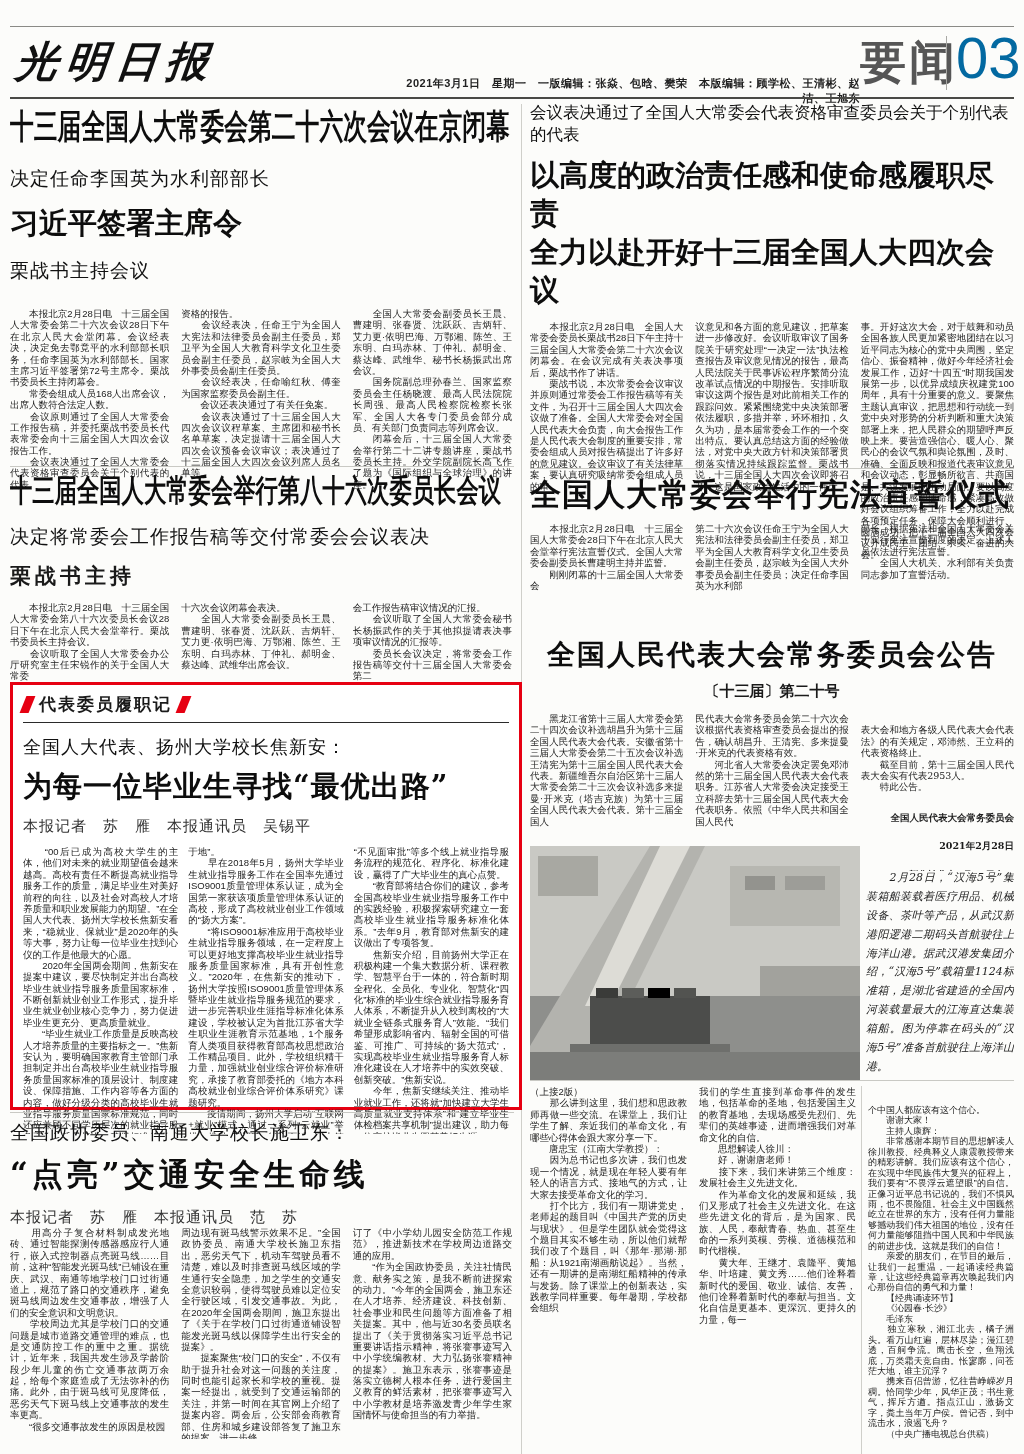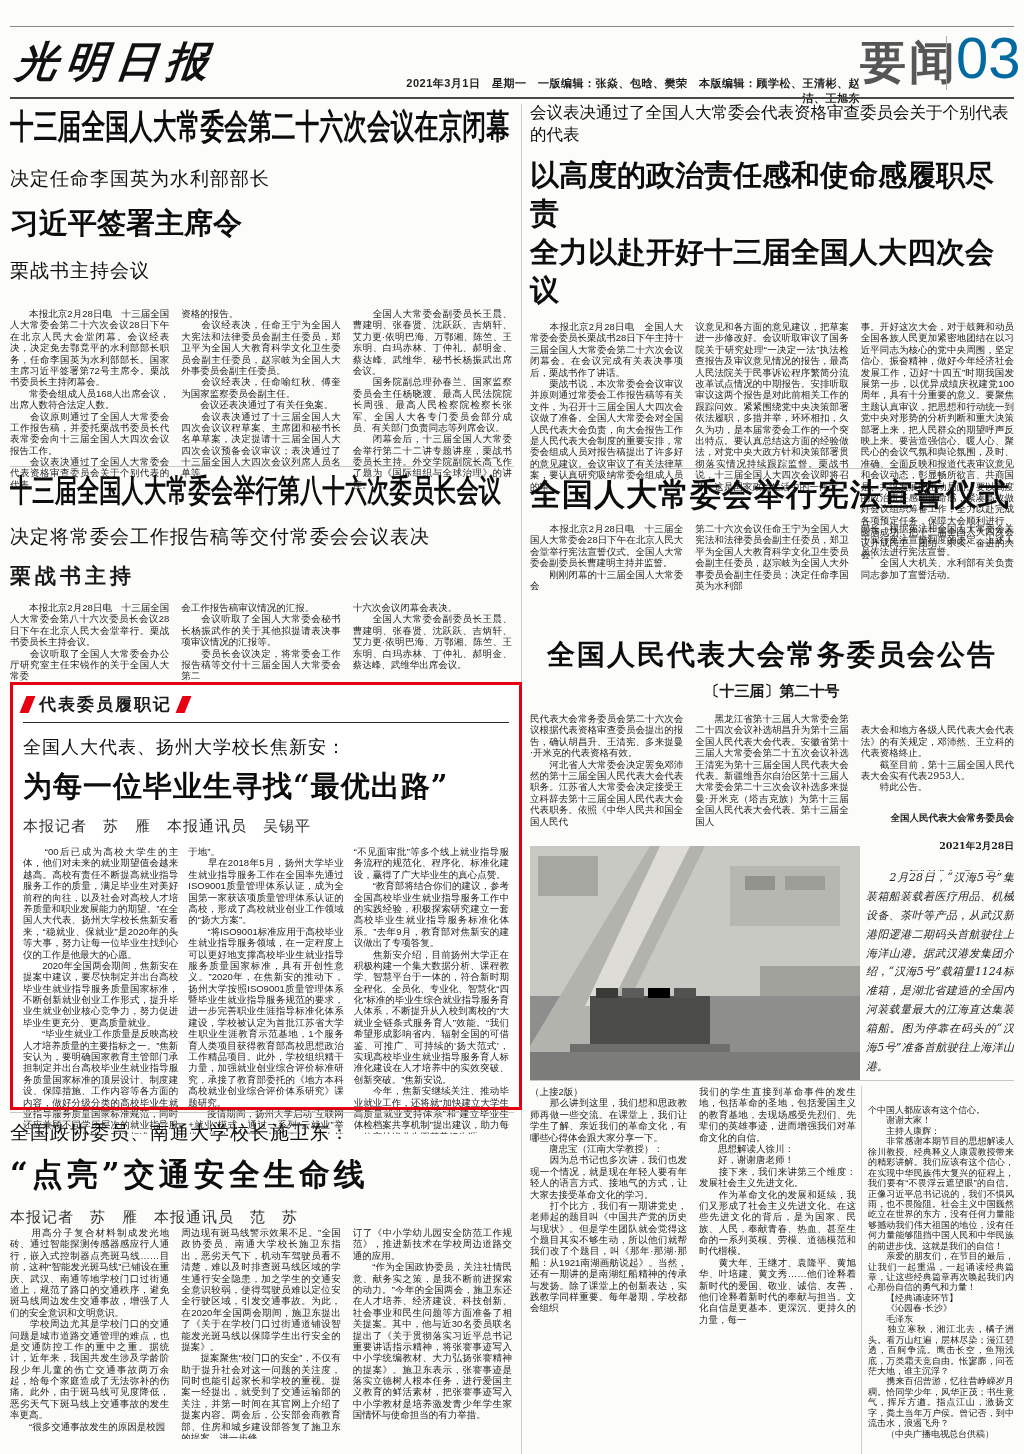--- a/index.html
+++ b/index.html
@@ -136,25 +136,25 @@
 
 <div class="rule-h" style="left:10px;top:466px;width:504px;"></div>
 
 <div class="a2 abs">
   <div class="h-sans t1"><span class="condensed">十三届全国人大常委会举行第八十六次委员长会议</span></div>
   <div class="s1 kicker">决定将常委会工作报告稿等交付常委会会议表决</div>
   <div class="s2">栗战书主持</div>
   <div class="cols">
     <div class="col">　　本报北京2月28日电　十三届全国人大常委会第八十六次委员长会议28日下午在北京人民大会堂举行。栗战书委员长主持会议。
 　　会议听取了全国人大常委会办公厅研究室主任宋锐作的关于全国人大常委</div>
+    <div class="col">十六次会议闭幕会表决。
+　　全国人大常委会副委员长王晨、曹建明、张春贤、沈跃跃、吉炳轩、艾力更·依明巴海、万鄂湘、陈竺、王东明、白玛赤林、丁仲礼、郝明金、蔡达峰、武维华出席会议。</div>
     <div class="col">会工作报告稿审议情况的汇报。
 　　会议听取了全国人大常委会秘书长杨振武作的关于其他拟提请表决事项审议情况的汇报等。
 　　委员长会议决定，将常委会工作报告稿等交付十三届全国人大常委会第二</div>
-    <div class="col">十六次会议闭幕会表决。
-　　全国人大常委会副委员长王晨、曹建明、张春贤、沈跃跃、吉炳轩、艾力更·依明巴海、万鄂湘、陈竺、王东明、白玛赤林、丁仲礼、郝明金、蔡达峰、武维华出席会议。</div>
   </div>
 </div>
 
 <div class="redbox abs">
   <div class="tagrow">
     <span class="tag-slash"></span>
     <span class="tag-label">代表委员履职记</span>
     <span class="tag-slash"></span>
   </div>
   <div class="tagrule"></div>
@@ -215,23 +215,23 @@
     <div class="col">第二十六次会议任命王宁为全国人大宪法和法律委员会副主任委员，郑卫平为全国人大教育科学文化卫生委员会副主任委员，赵宗岐为全国人大外事委员会副主任委员；决定任命李国英为水利部</div>
     <div class="col">部长。根据宪法和全国人大常委会关于实行宪法宣誓制度的决定，上述人员依法进行宪法宣誓。
 　　全国人大机关、水利部有关负责同志参加了宣誓活动。</div>
   </div>
 </div>
 
 <div class="b3 abs serif">
   <div class="h-serif title">全国人民代表大会常务委员会公告</div>
   <div class="sub">〔十三届〕第二十号</div>
   <div class="cols">
+    <div class="col">　　黑龙江省第十三届人大常委会第二十四次会议补选胡昌升为第十三届全国人民代表大会代表。安徽省第十三届人大常委会第二十五次会议补选王清宪为第十三届全国人民代表大会代表。新疆维吾尔自治区第十三届人大常委会第二十三次会议补选多来提曼·开米克（塔吉克族）为第十三届全国人民代表大会代表。第十三届全国人</div>
     <div class="col">民代表大会常务委员会第二十六次会议根据代表资格审查委员会提出的报告，确认胡昌升、王清宪、多来提曼·开米克的代表资格有效。
 　　河北省人大常委会决定罢免邓沛然的第十三届全国人民代表大会代表职务。江苏省人大常委会决定接受王立科辞去第十三届全国人民代表大会代表职务。依照《中华人民共和国全国人民代</div>
-    <div class="col">　　黑龙江省第十三届人大常委会第二十四次会议补选胡昌升为第十三届全国人民代表大会代表。安徽省第十三届人大常委会第二十五次会议补选王清宪为第十三届全国人民代表大会代表。新疆维吾尔自治区第十三届人大常委会第二十三次会议补选多来提曼·开米克（塔吉克族）为第十三届全国人民代表大会代表。第十三届全国人</div>
     <div class="col">
       <span>表大会和地方各级人民代表大会代表法》的有关规定，邓沛然、王立科的代表资格终止。
 　　截至目前，第十三届全国人民代表大会实有代表2953人。
 　　特此公告。</span>
       <div class="sig">
         <div>全国人民代表大会常务委员会</div>
         <div>2021年2月28日</div>
         <div>（新华社北京2月28日电）</div>
       </div>
     </div>

